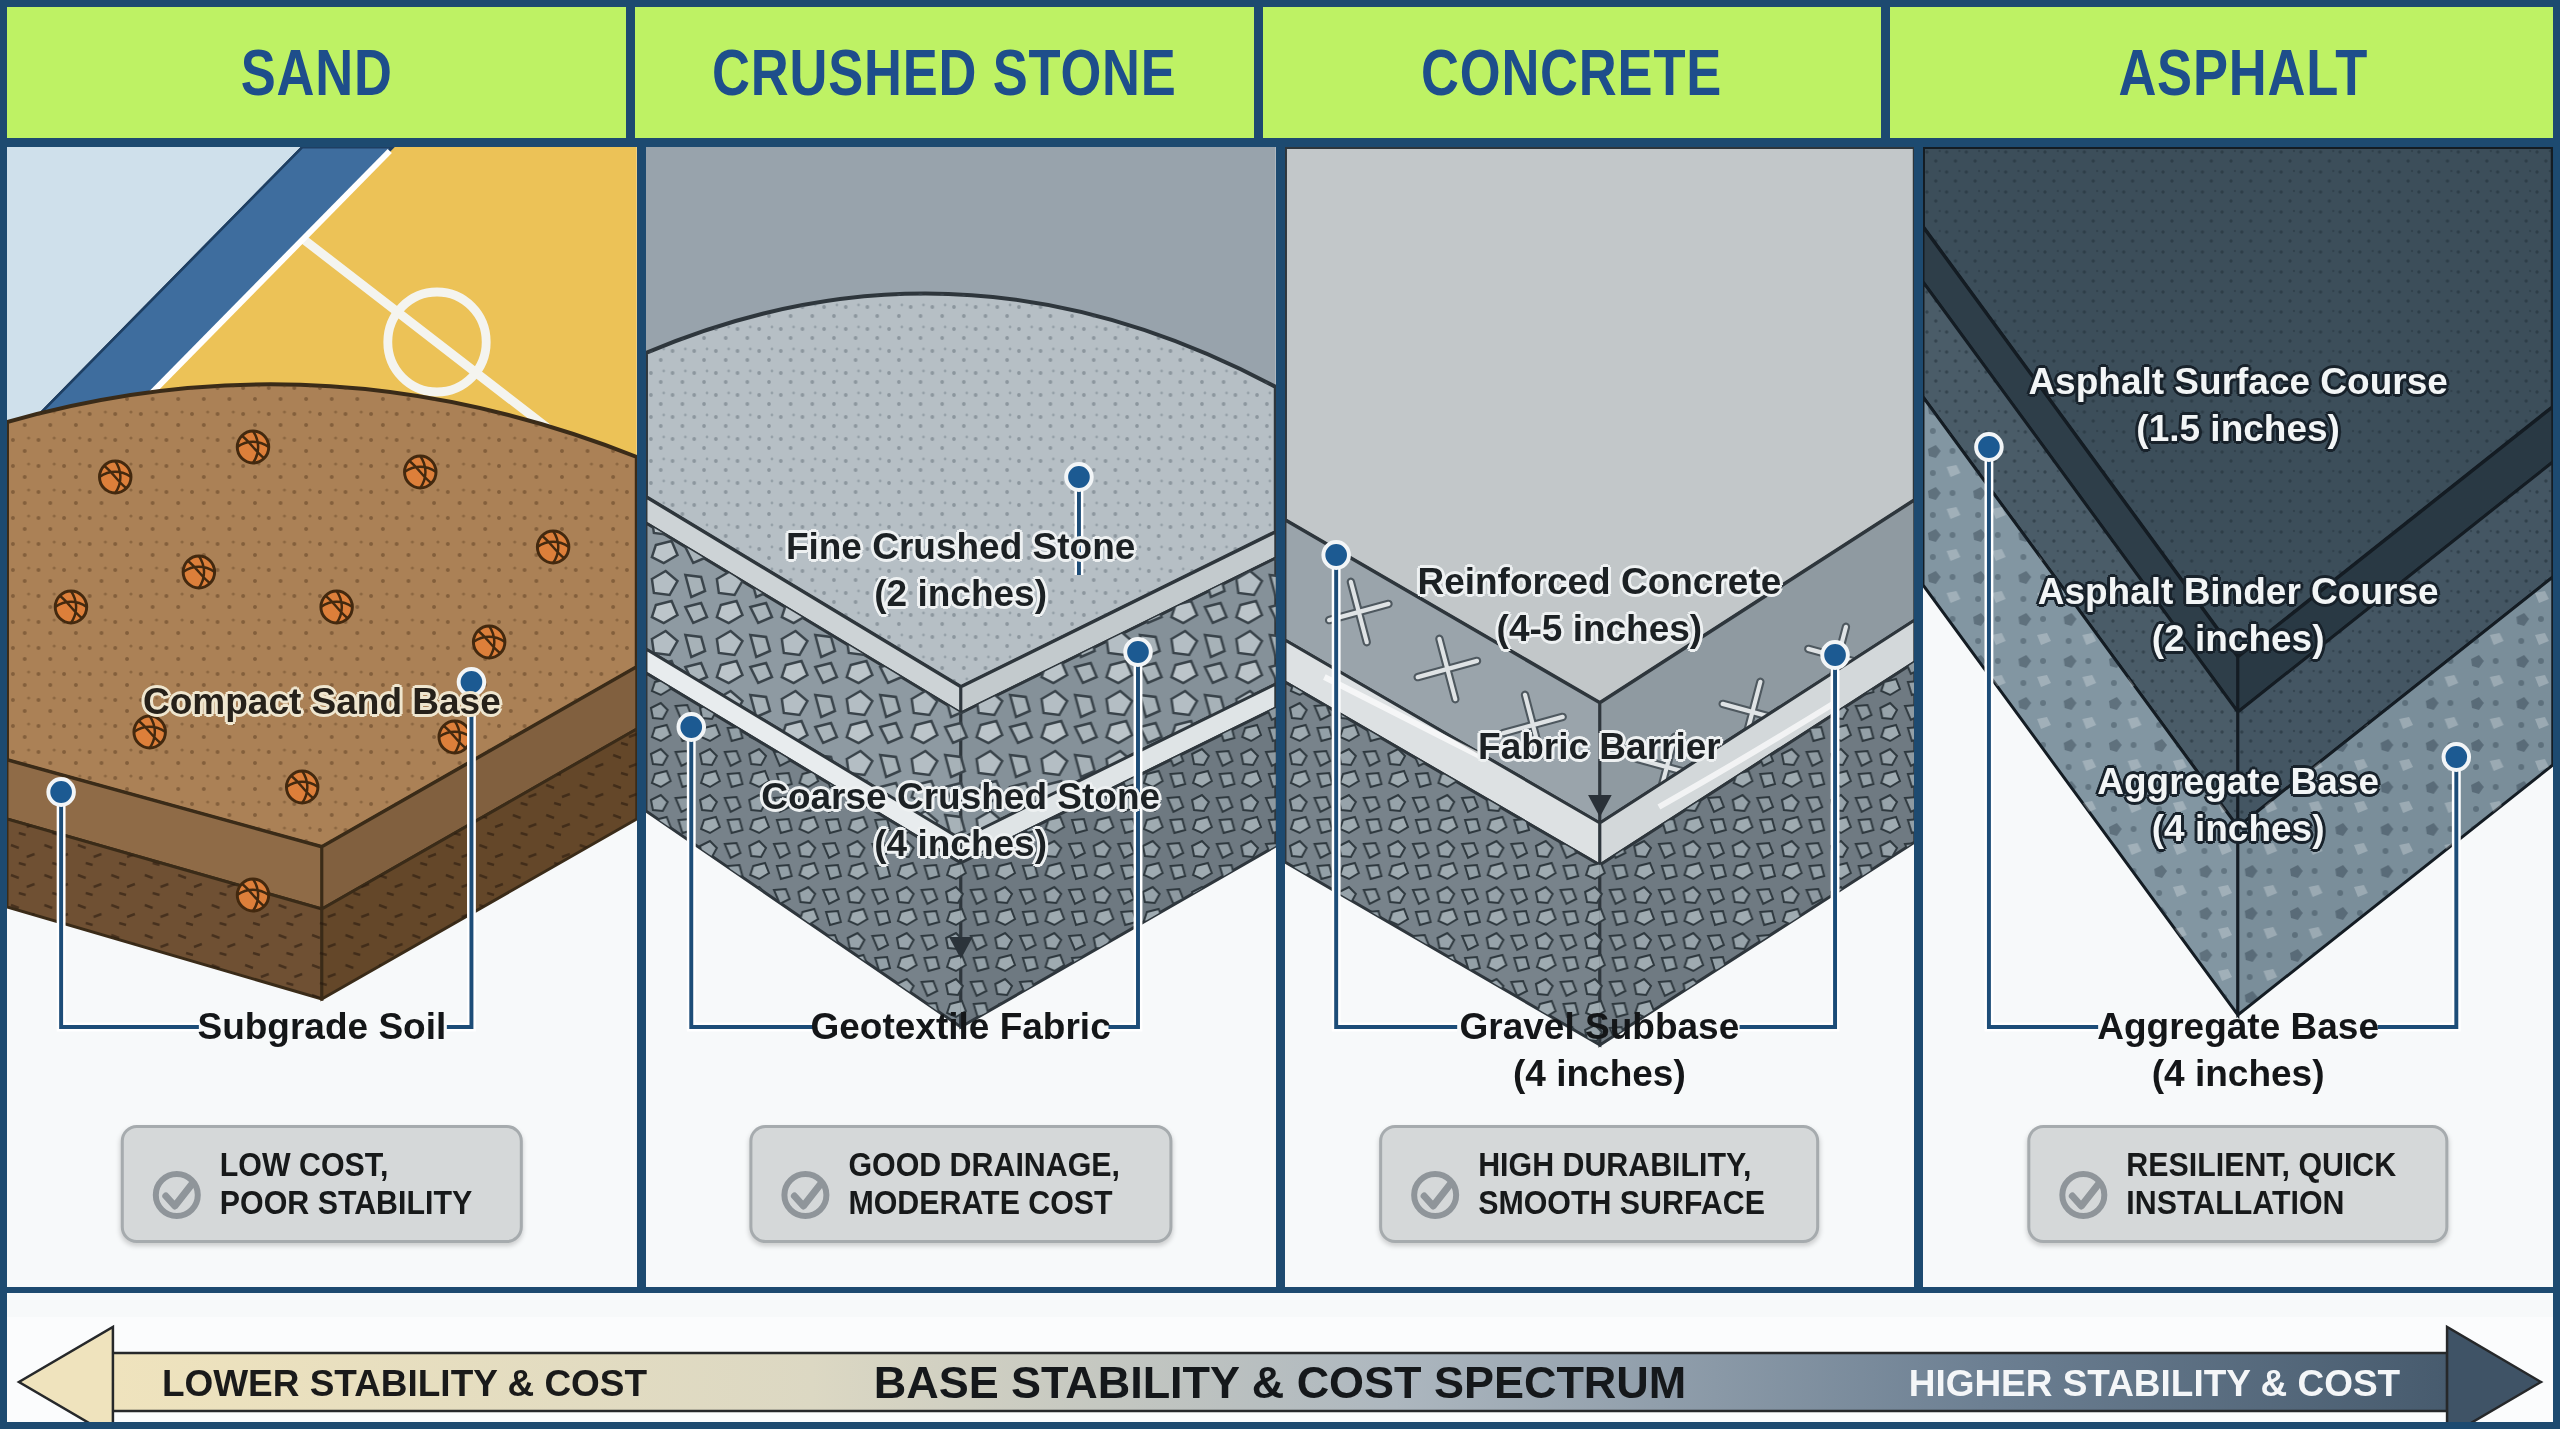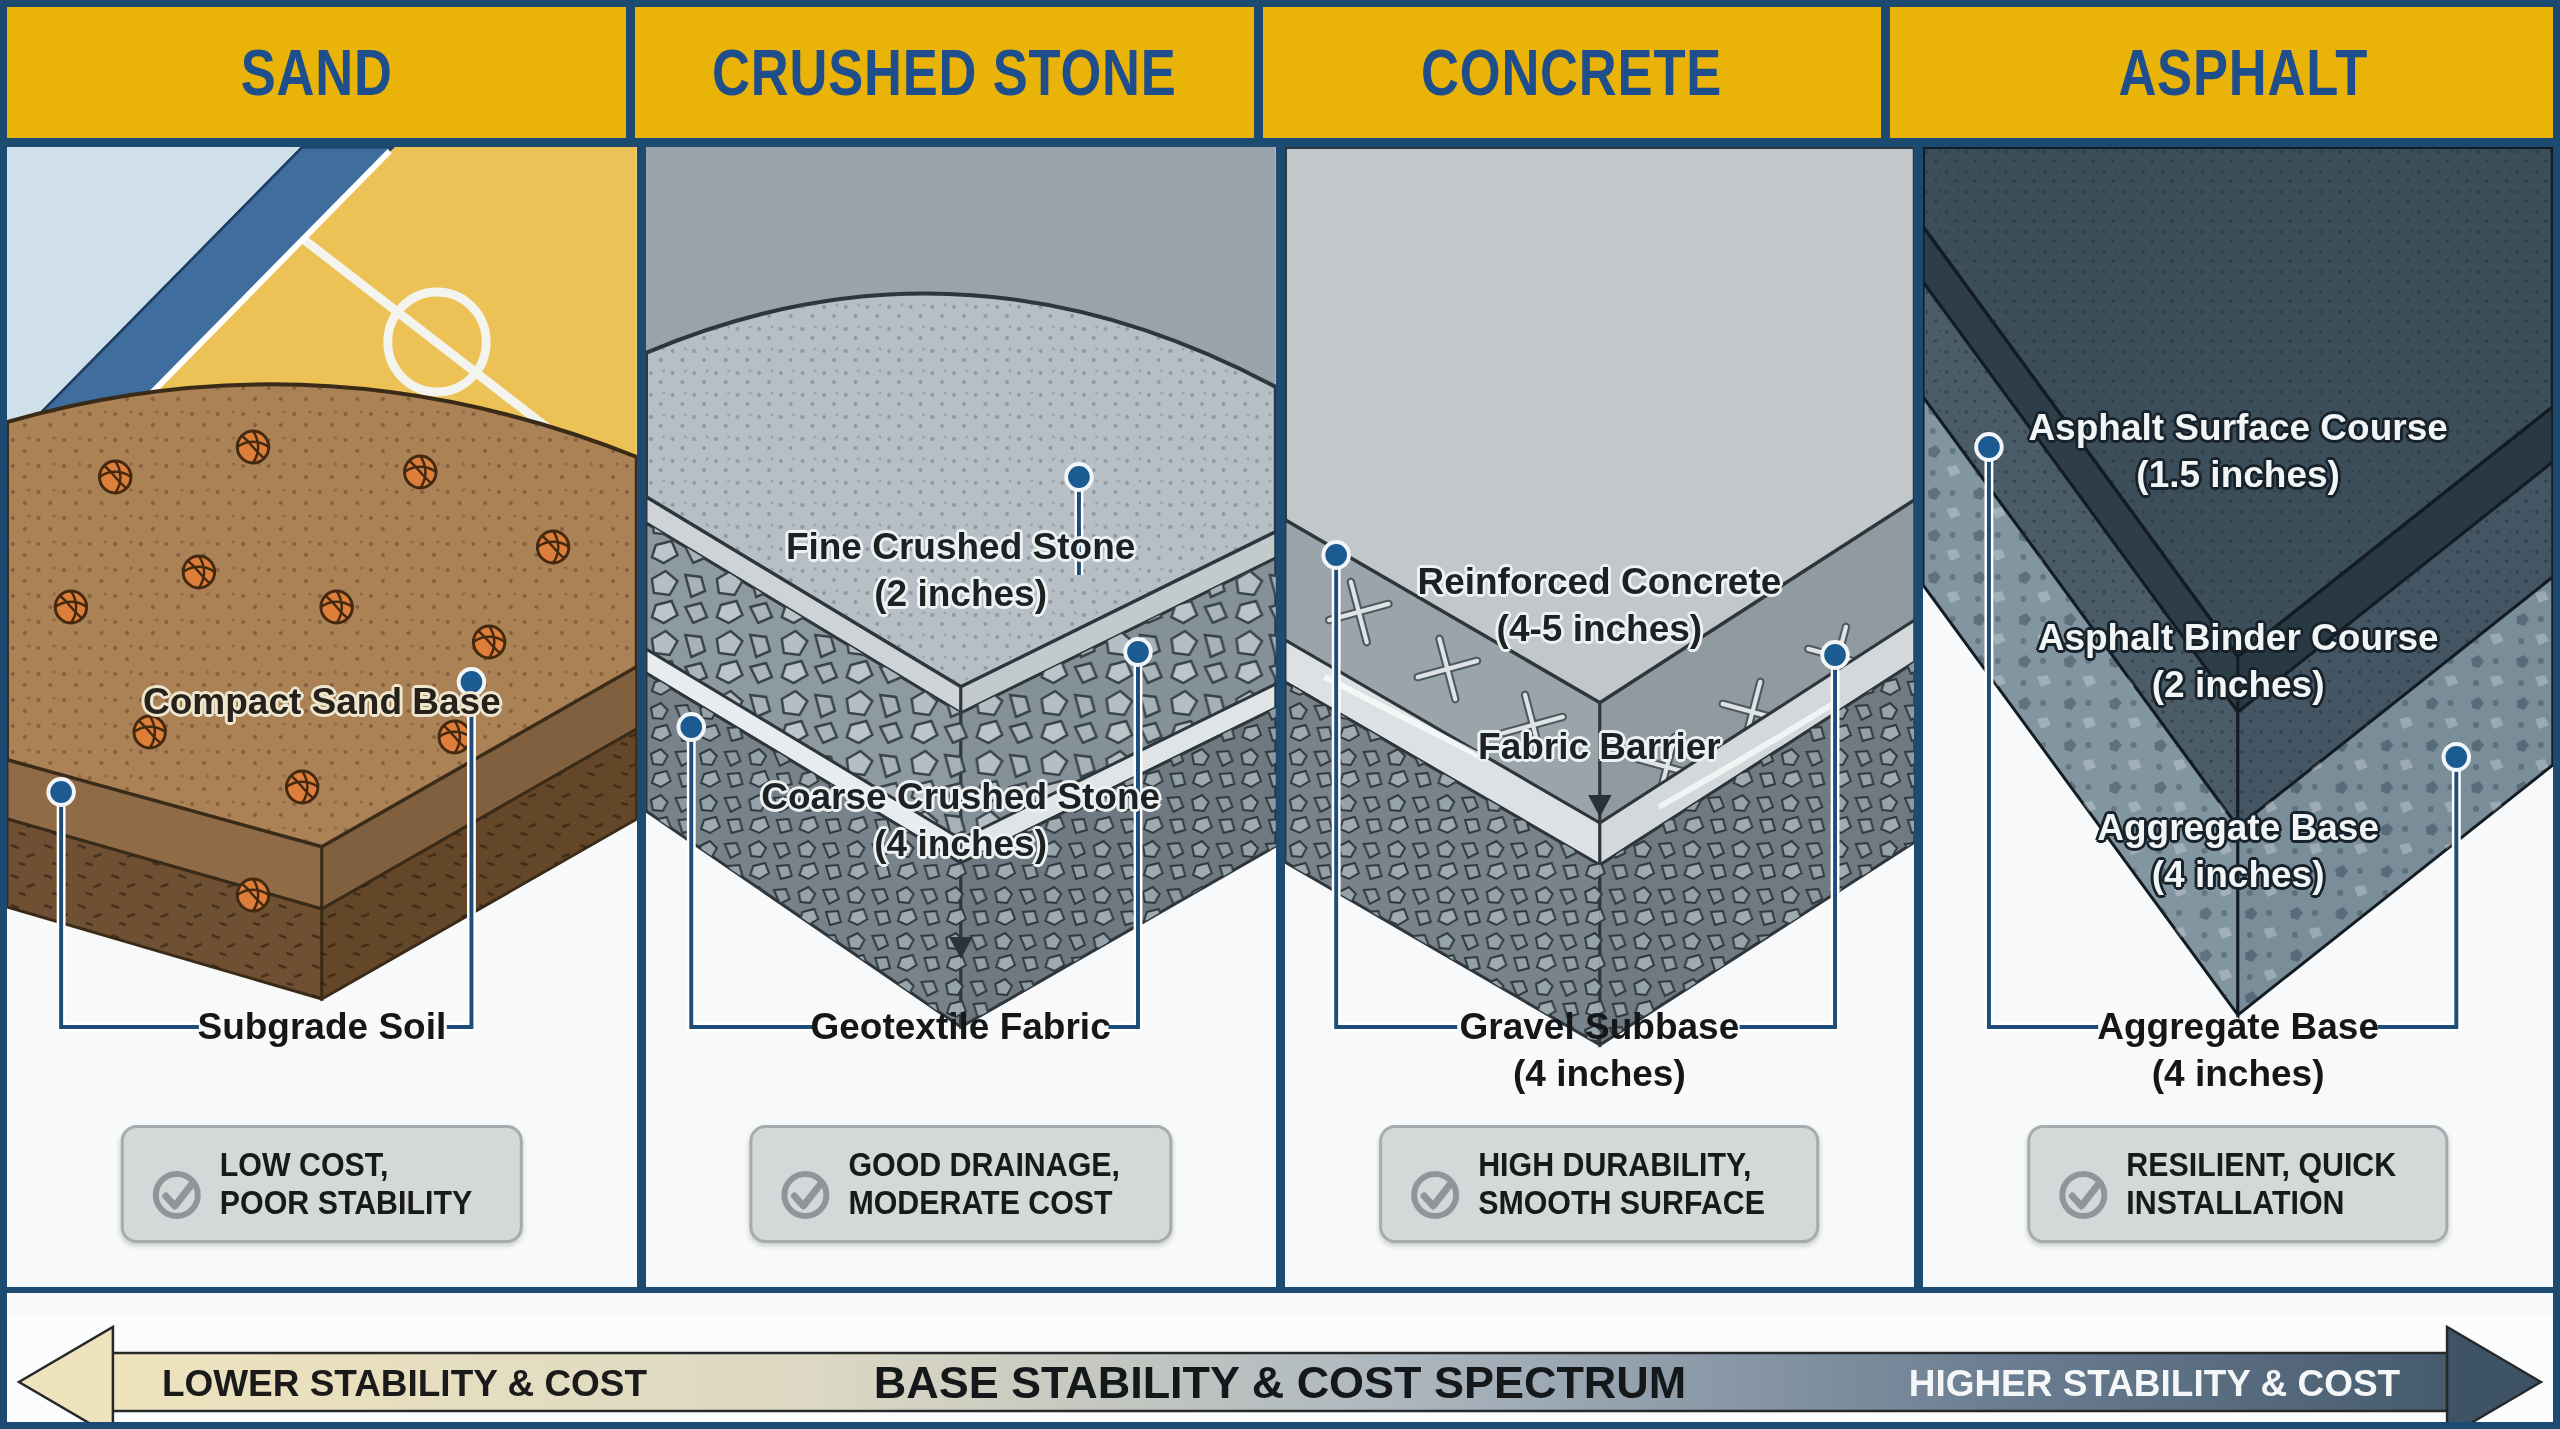--- a/index.html
+++ b/index.html
@@ -4,38 +4,38 @@
 <style>
   html,body{margin:0;padding:0;background:#ffffff;}
   .frame{
     width:2560px;height:1429px;position:relative;background:#f7f9fa;
     border:7px solid #1d4a70;box-sizing:border-box;overflow:hidden;
     font-family:"Liberation Sans","DejaVu Sans",sans-serif;
   }
   .header-row{display:flex;height:140px;}
   .header-cell{
     flex:1;display:flex;align-items:center;justify-content:center;
-    background:#eab308;border-right:9px solid #1d4a70;border-bottom:9px solid #1d4a70;
+    background:#bef264;border-right:9px solid #1d4a70;border-bottom:9px solid #1d4a70;
   }
   .header-cell:last-child{border-right:none;padding-left:44px;}
   .header-cell span{
     display:inline-block;transform:scaleX(.82);
     font-weight:bold;font-size:64px;letter-spacing:1px;color:#1e4e8b;
   }
   .panels-row{display:flex;height:1146px;border-bottom:6px solid #1d4a70;box-sizing:border-box;}
   .panel{flex:1;position:relative;border-right:9px solid #1d4a70;overflow:hidden;background:#f7f9fa;}
   .panel:last-child{border-right:none;}
   .panel > svg.scene{position:absolute;inset:0;width:100%;height:100%;}
   .lbl{
     position:absolute;left:0;width:100%;text-align:center;
     font-weight:bold;font-size:37px;line-height:47px;z-index:3;
   }
   .halo-cream{color:#26211a;text-shadow:3px 0 0 #efe6cf,-3px 0 0 #efe6cf,0 3px 0 #efe6cf,0 -3px 0 #efe6cf,2px 2px 0 #efe6cf,-2px 2px 0 #efe6cf,2px -2px 0 #efe6cf,-2px -2px 0 #efe6cf;}
   .halo-white{color:#1c2124;text-shadow:3px 0 0 #eef1f2,-3px 0 0 #eef1f2,0 3px 0 #eef1f2,0 -3px 0 #eef1f2,2px 2px 0 #eef1f2,-2px 2px 0 #eef1f2,2px -2px 0 #eef1f2,-2px -2px 0 #eef1f2;}
-  .halo-dark{color:#f2f5f6;text-shadow:3px 0 0 #18222b,-3px 0 0 #18222b,0 3px 0 #18222b,0 -3px 0 #18222b,2px 2px 0 #18222b,-2px 2px 0 #18222b,2px -2px 0 #18222b,-2px -2px 0 #18222b;margin-top:46px;}
+  .halo-dark{color:#f2f5f6;text-shadow:3px 0 0 #18222b,-3px 0 0 #18222b,0 3px 0 #18222b,0 -3px 0 #18222b,2px 2px 0 #18222b,-2px 2px 0 #18222b,2px -2px 0 #18222b,-2px -2px 0 #18222b;}
   .plain-dark{color:#141618;}
   .badge{
     position:absolute;left:50%;top:978px;transform:translateX(-50%);
     display:flex;align-items:flex-end;gap:16px;z-index:3;
     background:#d5d8d9;border:3px solid #a6abae;border-radius:16px;
     padding:18px 26px;box-shadow:0 3px 5px rgba(0,0,0,.18);
   }
   .badge-text{
     font-weight:bold;font-size:33px;line-height:38px;color:#17191a;
     transform:scaleX(.92);transform-origin:left center;white-space:nowrap;

